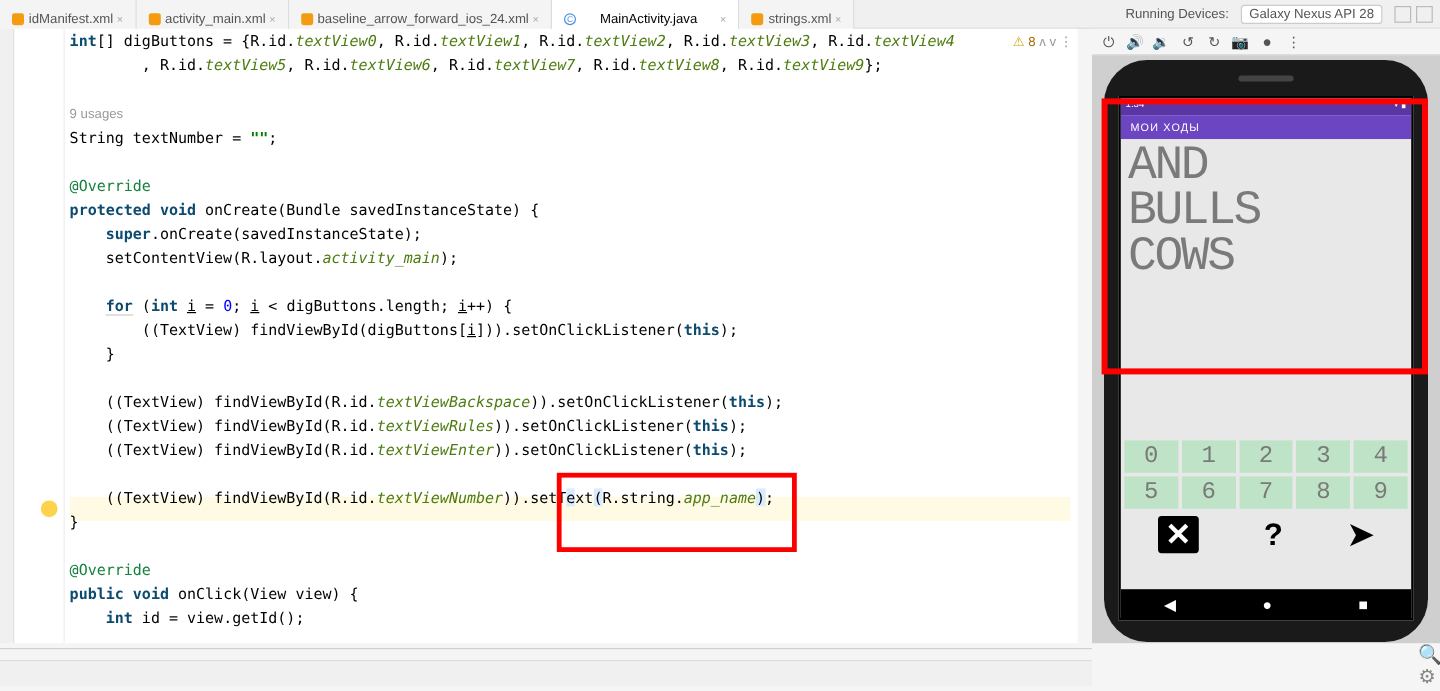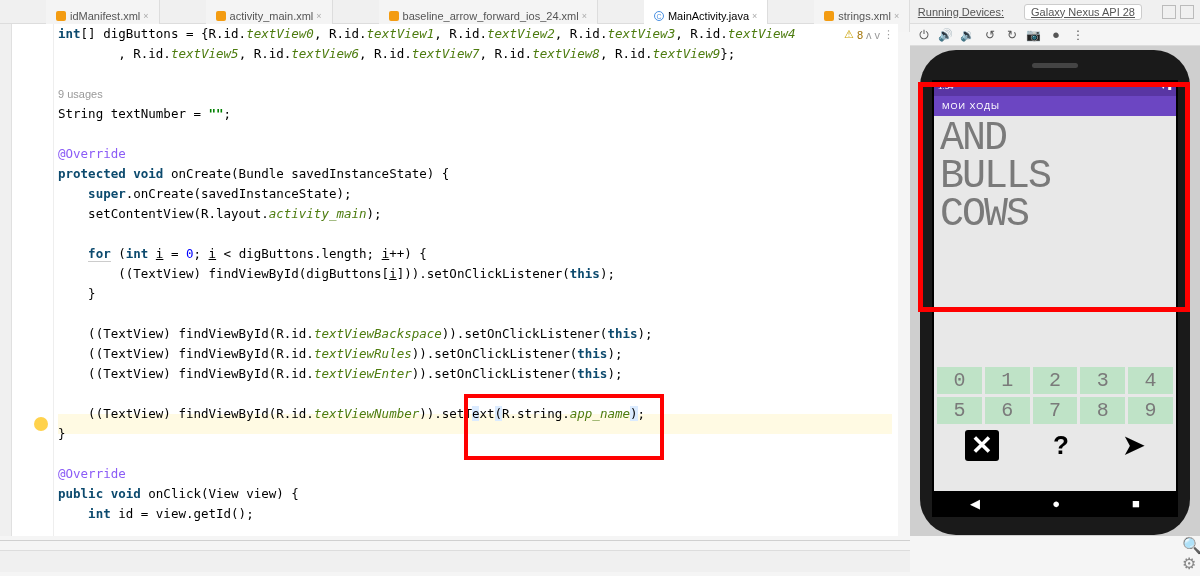--- a/index.html
+++ b/index.html
@@ -1,34 +1,34 @@
 <!DOCTYPE html>
 <html><head>
 <meta charset="utf-8">
 <style>
 * { margin: 0; padding: 0; box-sizing: border-box; }
 body { font-family: sans-serif; background: #f5f5f5; width: 1200px; height: 576px; overflow: hidden; position: relative; }
 .top-bar { height: 24px; display: flex; align-items: center; background: #f0f0f0; border-bottom: 1px solid #ddd; }
 .tabs { display: flex; height: 100%; flex: 1; }
-.tab { padding: 16px 10px; font-size: 11px; color: #555; border-right: 1px solid #ddd; display: flex; align-items: center; background: #f4f4f4; cursor: pointer; white-space: nowrap; margin-left: 46px; }
-.tab.active { background: #fff; color: #000; font-weight: 500; }
+.tab { padding: 16px 10px; font-size: 11px; color: #555; border-right: 1px solid #ddd; display: flex; align-items: center; background: #f4f4f4; cursor: pointer; white-space: nowrap; }
+.tab.active { background: #fff; color: #000; font-weight: 500; gap: 16px; }
 .tab .carat { margin-left: 3px; color: #aaa; font-size: 9px; }
 .tab .icon-xml { width: 10px; height: 10px; margin-right: 4px; background: #f39c12; border-radius: 2px; }
 .tab .icon-java { width: 10px; height: 10px; margin-right: 4px; border: 1px solid #4a90e2; border-radius: 50%; display: flex; align-items:center; justify-content:center; font-size:7px; color:#4a90e2; }
-.right-status { margin-left: auto; font-size: 11px; color: #555; display:flex; align-items:center; gap:20px; padding-right:6px;text-decoration:underline; }
+.right-status { margin-left: auto; font-size: 11px; color: #555; display:flex; align-items:center; gap:10px; padding-right:6px; }
 .device-select { background: #fff; border: 1px solid #ccc; padding: 1px 6px; font-size: 11px; border-radius: 3px; }
 .sq-icons { display:flex; gap:4px; }
 .sq { width:14px; height:14px; border:1px solid #bbb; }
 .main-row { display: flex; height: 512px; }
 .gutter-left { width: 12px; background: #f0f0f0; border-right: 1px solid #e0e0e0; }
 .code-area { width: 886px; background: #fff; position: relative; overflow: hidden; }
 .gutter-col { position: absolute; left: 0; top: 0; width: 42px; height: 100%; border-right: 1px solid #eee; }
 .code-lines { position: absolute; left: 46px; top: 0; right: 6px; font-family: 'Consolas', 'Monaco', monospace; font-size: 12.5px; line-height: 20px; white-space: pre; color: #000; }
 .k { color: #0c4a6e; font-weight: bold; }
-.ann { color: #8b5cf6; }
+.ann { color: #15803d; }
 .field { color: #4d7c0f; font-style: italic; }
 .str { color: #008000; font-weight: bold; }
 .num { color: #0000ff; }
 .comment-grey { color: #999; font-size: 11px; font-family: sans-serif; font-style: normal; }
 .hl-line { position:absolute; left:46px; right:6px; height:20px; background:#fffae3; }
 .bulb { position:absolute; left:22px; width:14px; height:14px; background:#ffd24c; border-radius:50%; }
 .warn-bar { position:absolute; right:4px; top:4px; font-size:11px; color:#a07000; display:flex; align-items:center; gap:3px; }
 .warn-bar .tri { color:#c9a000; }
 .warn-bar .nav { color:#999; cursor:pointer; }
 .emu-toolbar-top { position:absolute; right:0; top:24px; width:290px; height:22px; background:#f5f5f5; display:flex; align-items:center; gap:6px; padding-left:6px; border-bottom:1px solid #ddd; }

